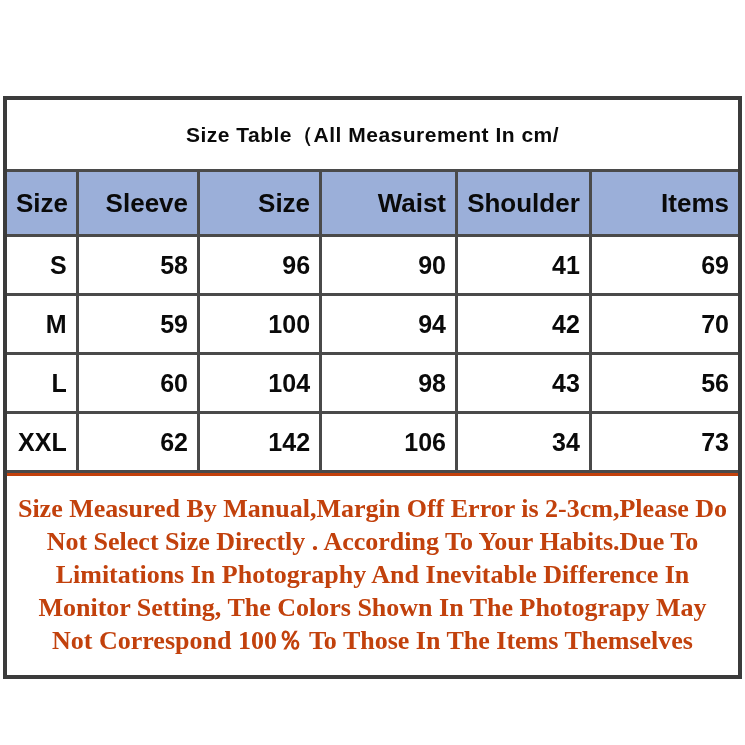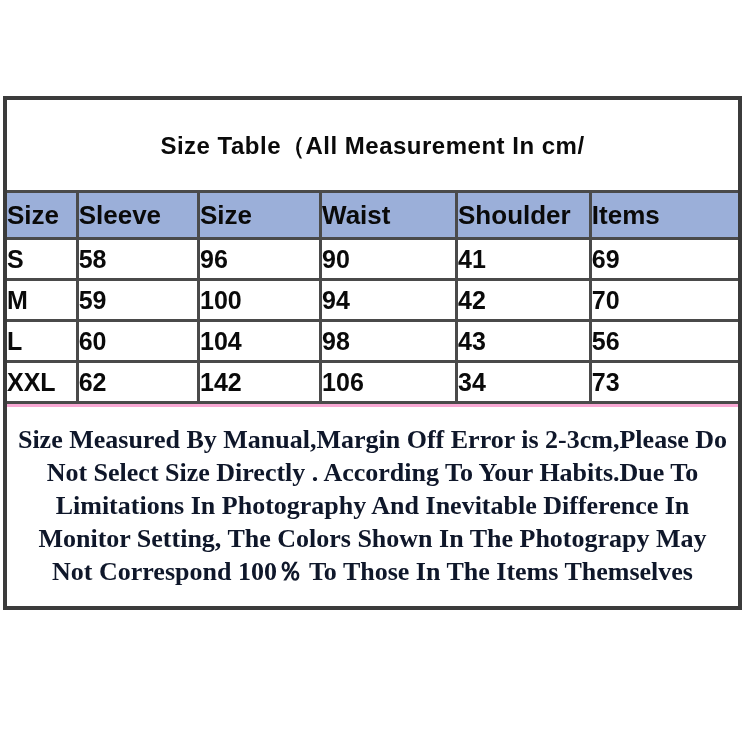--- a/index.html
+++ b/index.html
@@ -20,47 +20,47 @@
     position: absolute;
     left: 3px;
     top: 96px;
     width: 739px;
     box-sizing: border-box;
     border: 4px solid #3b3b3b;
     background: #ffffff;
   }
   .title-box {
     box-sizing: border-box;
-    height: 93px;
+    height: 72px;
     border-bottom: 3px solid #4a4a4a;
     display: flex;
     flex-direction: column;
     align-items: center;
     justify-content: center;
     font-family: "Liberation Sans", sans-serif;
     font-weight: bold;
-    font-size: 24px;
+    font-size: 21px;
     line-height: 45px;
     color: #0a0a0a;
     text-align: center;
     letter-spacing: 0.5px;
   }
   table.size-table {
     width: 100%;
     border-collapse: collapse;
     table-layout: fixed;
     font-family: "Liberation Sans", sans-serif;
   }
   table.size-table th,
   table.size-table td {
     border: 3px solid #4a4a4a;
-    text-align: left;
+    text-align: right;
     vertical-align: middle;
     color: #0a0a0a;
-    padding: 0;
+    padding: 9px;
   }
   table.size-table th {
     background: #9bafd9;
     height: 44px;
     font-size: 26px;
     font-weight: bold;
   }
   table.size-table td {
     background: #ffffff;
     height: 38px;
@@ -72,27 +72,27 @@
   table.size-table tr > *:last-child  { border-right: none; }
   table.size-table thead th { border-top: none; }
   col.c-size     { width: 9.6%; }
   col.c-sleeve   { width: 16.6%; }
   col.c-bust     { width: 16.7%; }
   col.c-waist    { width: 18.6%; }
   col.c-shoulder { width: 18.3%; }
   col.c-length   { width: 20.2%; }
   .footer-box {
     box-sizing: border-box;
-    border-top: 3px solid #f9a8d4;
+    border-top: 3px solid #c2410c;
     padding: 16px 10px 18px 10px;
     font-family: "Liberation Serif", serif;
     font-weight: bold;
     font-size: 26px;
     line-height: 33px;
-    color: #0f172a;
+    color: #c2410c;
     text-align: center;
   }
 </style>
 </head>
 <body>
 
 <div class="page">
   <div class="size-card">
 
     <div class="title-box">

